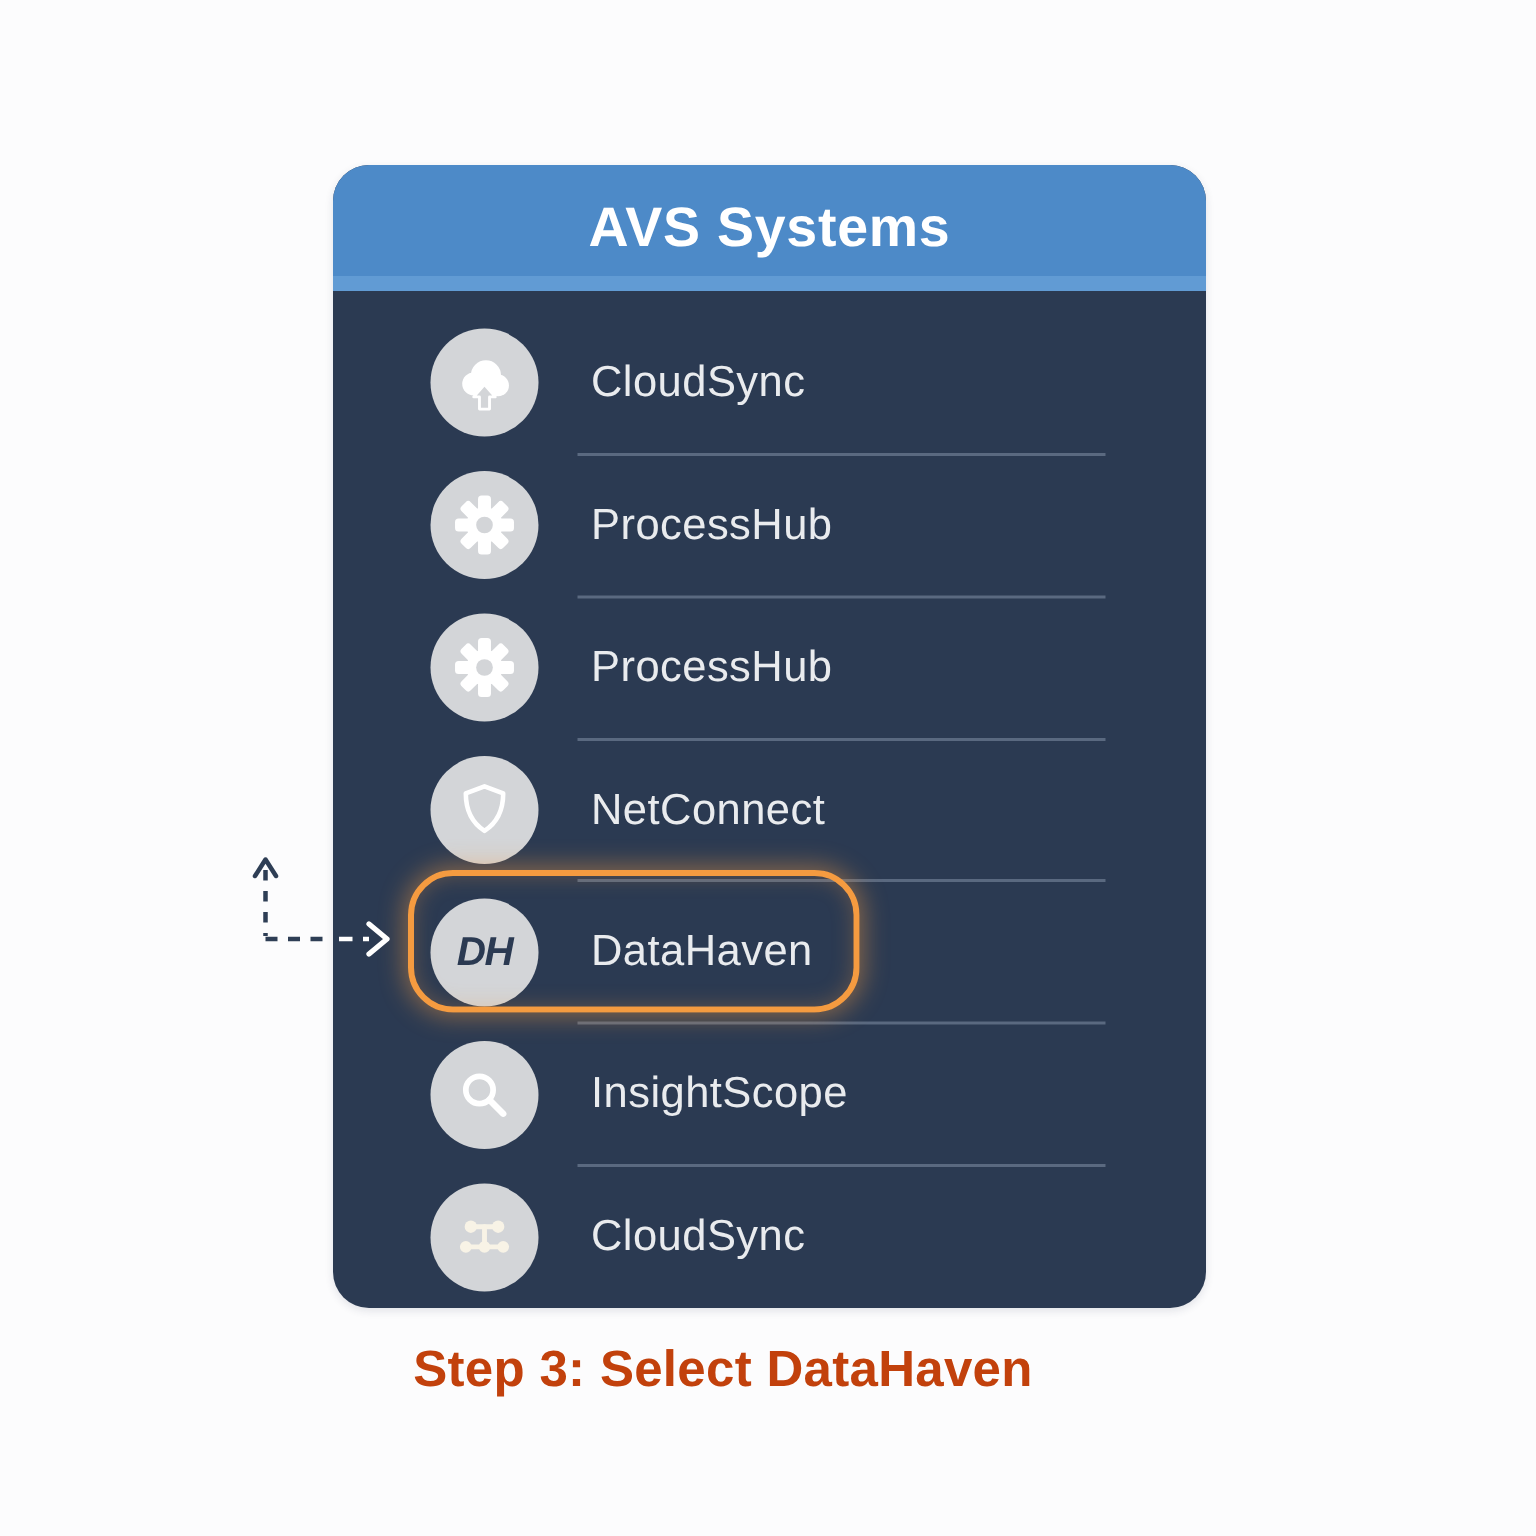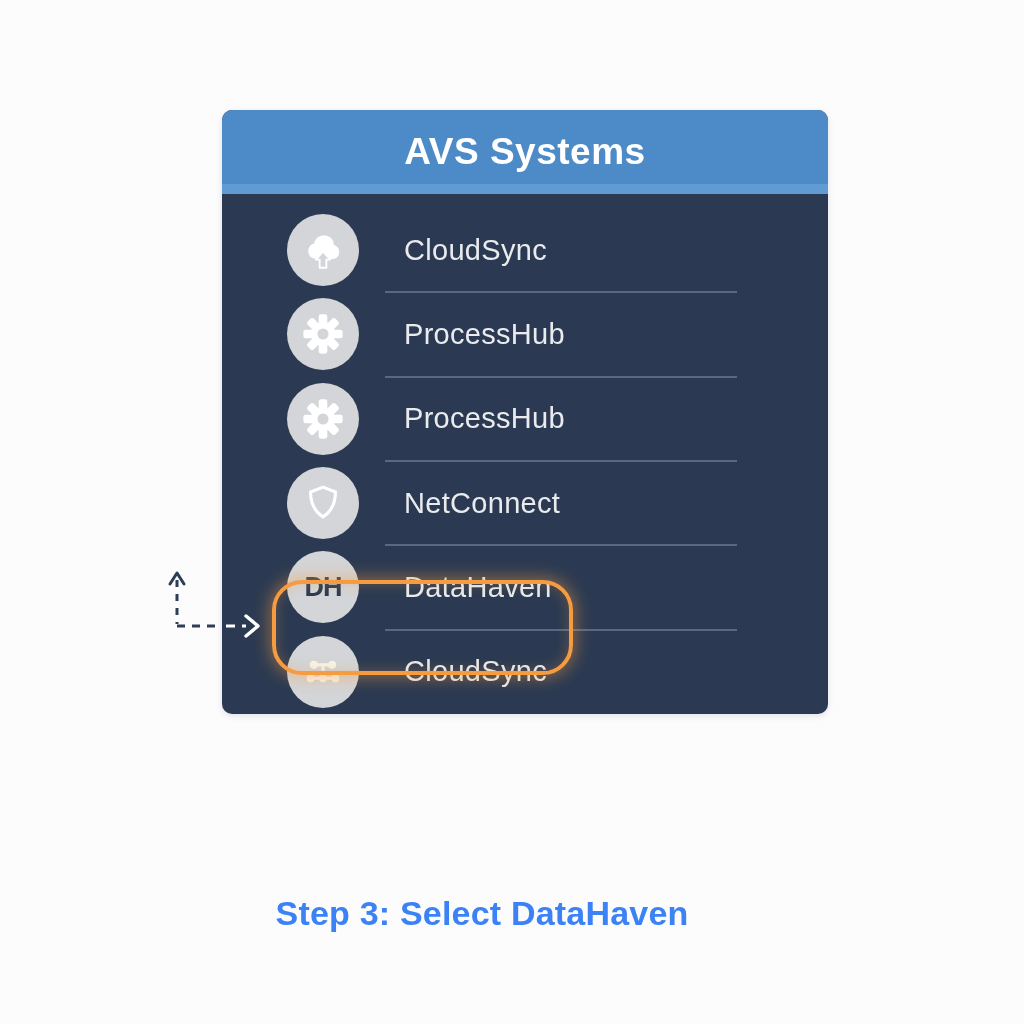--- a/index.html
+++ b/index.html
@@ -1,49 +1,49 @@
 <!DOCTYPE html>
 <html><head>
 <meta charset="utf-8">
 <style>
   html,body{margin:0;padding:0;}
   body{font-family:"Liberation Sans",sans-serif;}
   .stage{position:relative;width:1024px;height:1024px;background:#fcfcfd;overflow:hidden;}
 
   
-  .panel{position:absolute;left:222px;top:110px;width:582px;height:604px;
-         background:#2b3a52;border-radius:10px;overflow:hidden;
-         box-shadow:0 2px 6px rgba(30,45,70,0.12);padding-left:24px;}
+  .panel{position:absolute;left:222px;top:110px;width:582px;height:762px;
+         background:#2b3a52;border-radius:24px;overflow:hidden;
+         box-shadow:0 2px 6px rgba(30,45,70,0.12);}
   .panel-header{position:absolute;left:0;top:0;right:0;height:84px;
          background:linear-gradient(#4d8ac8 0 88%, #619bd4 88% 100%);
          display:flex;align-items:center;justify-content:center;}
   .panel-title{color:#ffffff;font-size:37px;font-weight:700;letter-spacing:.5px;}
 
   
   .list{position:absolute;left:0;top:98px;right:0;bottom:0;display:flex;flex-direction:column;}
   .row{position:relative;flex:1;display:flex;align-items:center;cursor:pointer;}
   .icon-circle{position:absolute;left:65px;width:72px;height:72px;border-radius:50%;
-         background:#d3d5d8;display:flex;align-items:center;justify-content:center;}
-  .row-label{position:absolute;left:182px;color:#e9ebee;font-size:29px;font-weight:400;letter-spacing:.3px;}
+         background:#d3d5d8;display:flex;align-items:center;justify-content:center;font-style:italic;}
+  .row-label{position:absolute;left:172px;color:#e9ebee;font-size:29px;font-weight:400;letter-spacing:.3px;}
   .divider{position:absolute;left:163px;bottom:-1px;width:352px;height:2px;
          background:rgba(200,215,235,0.30);}
   .monogram{font-size:27px;font-weight:800;color:#2b3a52;letter-spacing:-1px;}
 
   
   .highlight-ring{position:absolute;left:50px;top:470px;width:293px;height:87px;
          border:4px solid #f59b40;border-radius:30px;pointer-events:none;z-index:5;
          box-shadow:0 0 16px 3px rgba(245,155,64,0.45), inset 0 0 14px rgba(245,155,64,0.28);}
 
   
   .arrow-annotation{position:absolute;left:150px;top:560px;width:130px;height:90px;
          overflow:visible;z-index:10;pointer-events:none;}
 
   
   .caption{position:absolute;left:162px;top:894px;width:640px;text-align:center;
-         color:#3b82f6;font-size:34px;font-weight:700;letter-spacing:.2px;}
+         color:#c2410c;font-size:34px;font-weight:700;letter-spacing:.2px;}
 </style>
 </head>
 <body>
 
 <div class="stage">
 
   <div class="panel">
     <div class="panel-header">
       <span class="panel-title">AVS Systems</span>
     </div>
@@ -119,20 +119,30 @@
       </div>
 
       <div class="row">
         <div class="icon-circle">
           <span class="monogram">DH</span>
         </div>
         <span class="row-label">DataHaven</span>
         <div class="divider"></div>
       </div>
 
+      <div class="row">
+        <div class="icon-circle">
+          <svg width="46" height="46" viewBox="0 0 48 48">
+            <circle cx="20.5" cy="20.5" r="9.5" fill="none" stroke="#ffffff" stroke-width="4"></circle>
+            <line x1="27.5" y1="27.5" x2="37" y2="37" stroke="#ffffff" stroke-width="4.5" stroke-linecap="round"></line>
+          </svg>
+        </div>
+        <span class="row-label">InsightScope</span>
+        <div class="divider"></div>
+      </div>
 
       <div class="row">
         <div class="icon-circle">
           <svg width="46" height="46" viewBox="0 0 48 48">
             <g stroke="#f8f3e6" stroke-width="3.4" stroke-linecap="round">
               <line x1="15" y1="16.5" x2="33" y2="16.5"></line>
               <line x1="24" y1="16.5" x2="24" y2="30.5"></line>
               <line x1="11" y1="30.5" x2="37" y2="30.5"></line>
             </g>
             <g fill="#f8f3e6">

